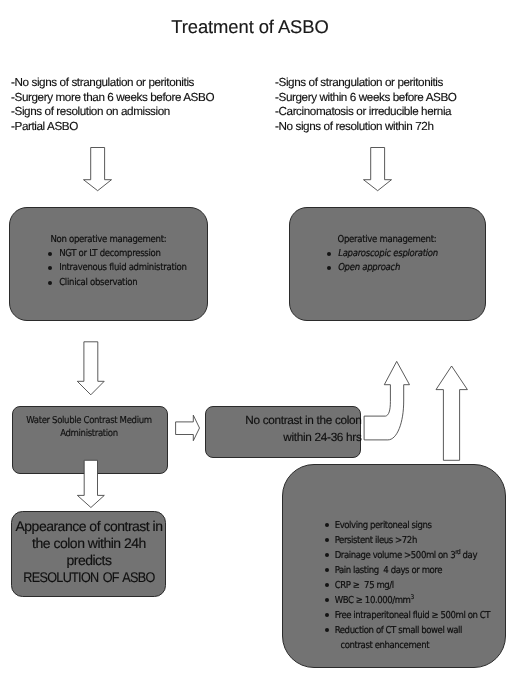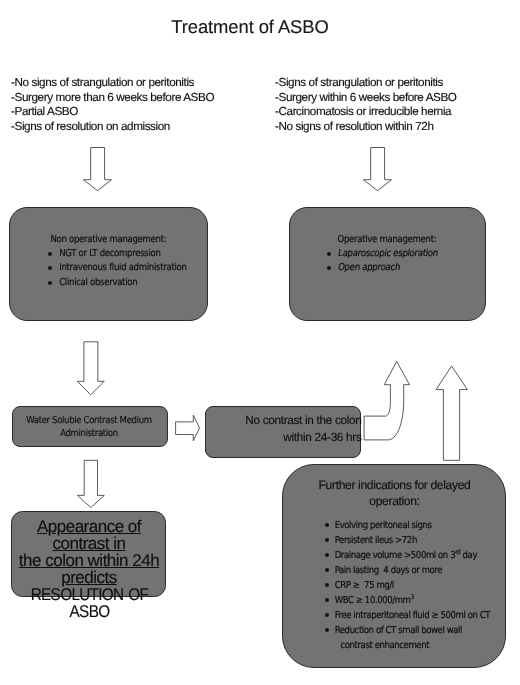--- a/index.html
+++ b/index.html
@@ -41,22 +41,22 @@
   svg.ark path{fill:#ffffff;stroke:#3c3c3c;stroke-width:0.85;stroke-linejoin:miter;}
 </style>
 </head>
 <body>
 
 <div id="title" class="abs">Treatment of ASBO</div>
 
 <div id="critL" class="abs crit">
   <div>-No signs of strangulation or peritonitis</div>
   <div>-Surgery more than 6 weeks before ASBO</div>
+  <div>-Signs of resolution on admission</div>
   <div>-Partial ASBO</div>
-  <div>-Signs of resolution on admission</div>
 </div>
 
 <div id="critR" class="abs crit">
   <div>-Signs of strangulation or peritonitis</div>
   <div>-Surgery within 6 weeks before ASBO</div>
   <div>-Carcinomatosis or irreducible hernia</div>
   <div>-No signs of resolution within 72h</div>
 </div>
 
 <svg class="ark" style="left:83px;top:147px;width:29px;height:45px" viewBox="0 0 29 45">
@@ -80,21 +80,21 @@
   <div class="abs cond" style="left:38px;top:38.9px;font-style:italic;">
     <div class="bl">Laparoscopic esploration</div>
     <div class="bl">Open approach</div>
   </div>
 </div>
 
 <svg class="ark" style="left:77px;top:341px;width:28px;height:55px" viewBox="0 0 28 55">
   <path d="M6.9 0.8 H20.8 V40.3 H27.2 L13.8 53.8 L0.3 40.3 H6.9 Z"></path>
 </svg>
 
-<div class="rbox" style="left:11.5px;top:406px;width:156px;height:41px;border-radius:8px;">
+<div class="rbox" style="left:11.5px;top:406px;width:156px;height:68px;border-radius:8px;">
   <div class="abs nrm" style="left:-1px;top:8px;width:155px;text-align:center;font-size:9.5px;line-height:12.6px;
               font-family:'DejaVu Sans Condensed','DejaVu Sans',sans-serif;letter-spacing:-0.35px;">
     <div>Water Soluble Contrast Medium</div>
     <div>Administration</div>
   </div>
 </div>
 
 <svg class="ark" style="left:175px;top:414px;width:26px;height:28px" viewBox="0 0 26 28">
   <path d="M0.6 7.9 H18.3 V1.2 L24.5 14.0 L18.3 26.7 V20.5 H0.6 Z"></path>
 </svg>
@@ -114,35 +114,30 @@
 
 <svg class="ark" style="left:435px;top:365px;width:33px;height:96px" viewBox="0 0 33 96">
   <path d="M8.4 95.3 V24.6 H1.0 L16.6 1.0 L32.4 24.6 H24.6 V95.3 Z"></path>
 </svg>
 
 <svg class="ark" style="left:77px;top:460px;width:28px;height:49px" viewBox="0 0 28 49">
   <path d="M7.2 0.3 H20.5 V35.4 H27.3 L13.9 47.5 L0.4 35.4 H7.2 Z"></path>
 </svg>
 
 <div class="rbox" style="left:11px;top:511px;width:155px;height:86px;border-radius:11.5px;">
-  <div class="abs" style="left:-0.5px;top:5.6px;width:155px;text-align:center;font-size:17px;
-              letter-spacing:-0.5px;line-height:17px;text-decoration:underline;">
+  <div class="abs" style="left:-0.5px;top:5.6px;width:155px;text-align:center;font-size:14px;
+              letter-spacing:-0.5px;line-height:17px;">
     <div>Appearance of contrast in</div>
     <div>the colon within 24h</div>
     <div>predicts</div>
     <div class="caps">RESOLUTION OF ASBO</div>
   </div>
 </div>
 
 <div class="rbox" style="left:282px;top:464px;width:224px;height:204px;border-radius:32px;">
-  <div class="abs" style="left:-0.5px;top:12px;width:224px;text-align:center;font-size:12.1px;
-              letter-spacing:-0.35px;line-height:16.2px;">
-    <div>Further indications for delayed</div>
-    <div>operation:</div>
-  </div>
   <div class="abs cond" id="further-items" style="left:41.5px;top:53px;line-height:15.05px;font-size:9.5px;letter-spacing:-0.42px;">
     <div class="bl">Evolving peritoneal signs</div>
     <div class="bl">Persistent ileus &gt;72h</div>
     <div class="bl"><span>Drainage volume &gt;500ml on 3</span><sup class="sup">rd</sup><span> day</span></div>
     <div class="bl pre">Pain lasting  4 days or more</div>
     <div class="bl pre">CRP ≥  75 mg/l</div>
     <div class="bl"><span>WBC ≥ 10.000/mm</span><sup class="sup">3</sup></div>
     <div class="bl">Free intraperitoneal fluid ≥ 500ml on CT</div>
     <div class="bl">Reduction of CT small bowel wall</div>
     <div class="cont">contrast enhancement</div>

